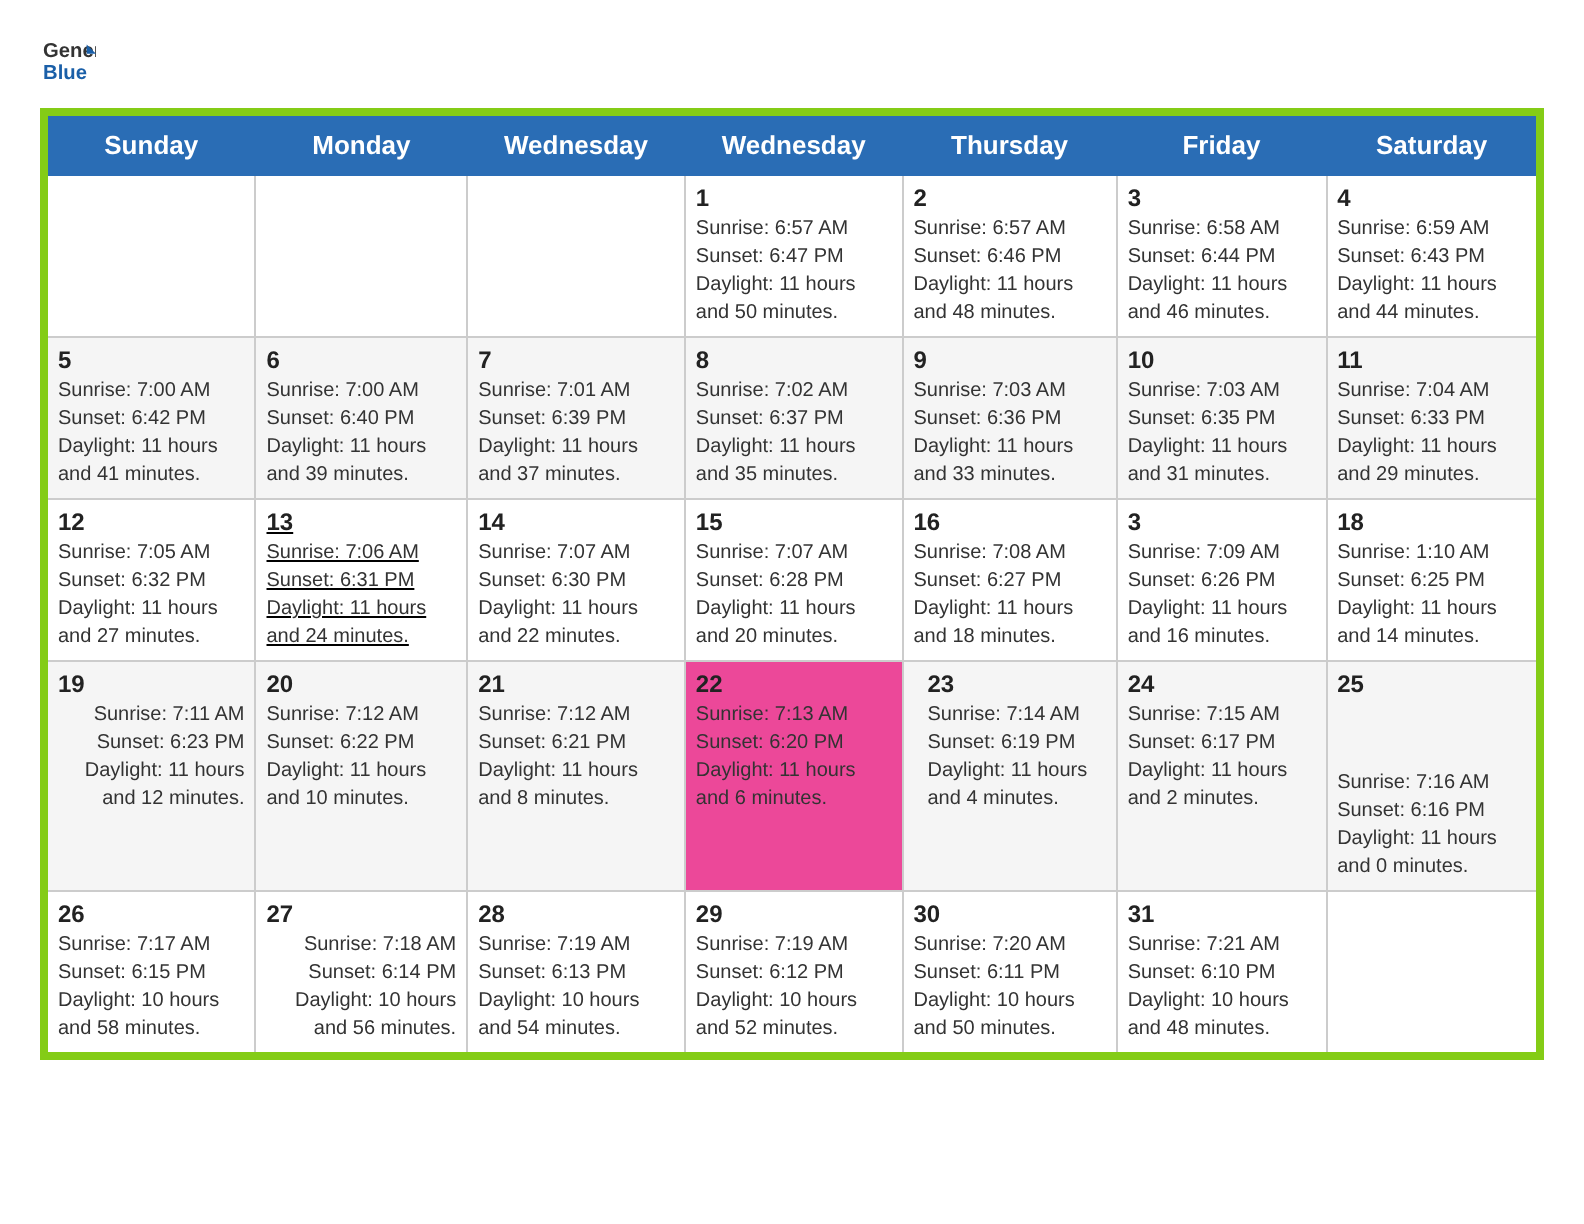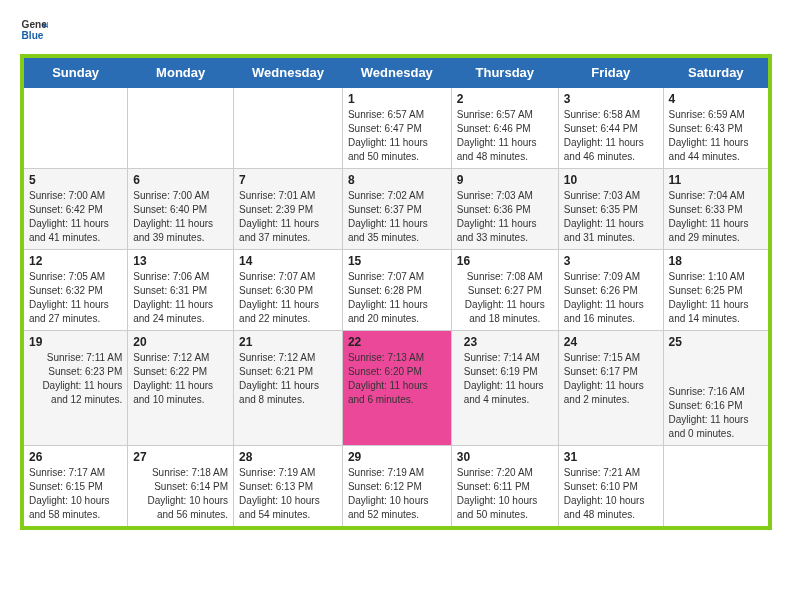--- a/index.html
+++ b/index.html
@@ -150,21 +150,21 @@
         </td>
         <td style="background-color: rgb(245, 245, 245);">
           <span class="date-num">6</span>
           <div class="cell-text" style="white-space: pre-line;">Sunrise: 7:00 AM
 Sunset: 6:40 PM
 Daylight: 11 hours and 39 minutes.</div>
         </td>
         <td style="background-color: rgb(245, 245, 245);">
           <span class="date-num">7</span>
           <div class="cell-text" style="white-space: pre-line;">Sunrise: 7:01 AM
-Sunset: 2:39 PM
+Sunset: 6:39 PM
 Daylight: 11 hours and 37 minutes.</div>
         </td>
         <td style="background-color: rgb(245, 245, 245);">
           <span class="date-num">8</span>
           <div class="cell-text" style="white-space: pre-line;">Sunrise: 7:02 AM
 Sunset: 6:37 PM
 Daylight: 11 hours and 35 minutes.</div>
         </td>
         <td style="background-color: rgb(245, 245, 245);">
           <span class="date-num">9</span>
@@ -185,41 +185,41 @@
 Daylight: 11 hours and 29 minutes.</div>
         </td>
       </tr>
       <tr style="background-color: rgb(255, 255, 255);">
         <td style="background-color: rgb(255, 255, 255);">
           <span class="date-num">12</span>
           <div class="cell-text" style="white-space: pre-line;">Sunrise: 7:05 AM
 Sunset: 6:32 PM
 Daylight: 11 hours and 27 minutes.</div>
         </td>
-        <td style="background-color: rgb(255, 255, 255);">
+        <td style="background-color: rgb(255, 255, 255); text-decoration: underline;">
           <span class="date-num">13</span>
           <div class="cell-text" style="white-space: pre-line;">Sunrise: 7:06 AM
 Sunset: 6:31 PM
 Daylight: 11 hours and 24 minutes.</div>
         </td>
         <td style="background-color: rgb(255, 255, 255);">
           <span class="date-num">14</span>
           <div class="cell-text" style="white-space: pre-line;">Sunrise: 7:07 AM
 Sunset: 6:30 PM
 Daylight: 11 hours and 22 minutes.</div>
         </td>
         <td style="background-color: rgb(255, 255, 255);">
           <span class="date-num">15</span>
           <div class="cell-text" style="white-space: pre-line;">Sunrise: 7:07 AM
 Sunset: 6:28 PM
 Daylight: 11 hours and 20 minutes.</div>
         </td>
         <td style="background-color: rgb(255, 255, 255);">
           <span class="date-num">16</span>
-          <div class="cell-text" style="white-space: pre-line; text-align: center;">Sunrise: 7:08 AM
+          <div class="cell-text" style="white-space: pre-line;">Sunrise: 7:08 AM
 Sunset: 6:27 PM
 Daylight: 11 hours and 18 minutes.</div>
         </td>
         <td style="background-color: rgb(255, 255, 255);">
           <span class="date-num">3</span>
           <div class="cell-text" style="white-space: pre-line;">Sunrise: 7:09 AM
 Sunset: 6:26 PM
 Daylight: 11 hours and 16 minutes.</div>
         </td>
         <td style="background-color: rgb(255, 255, 255);">

